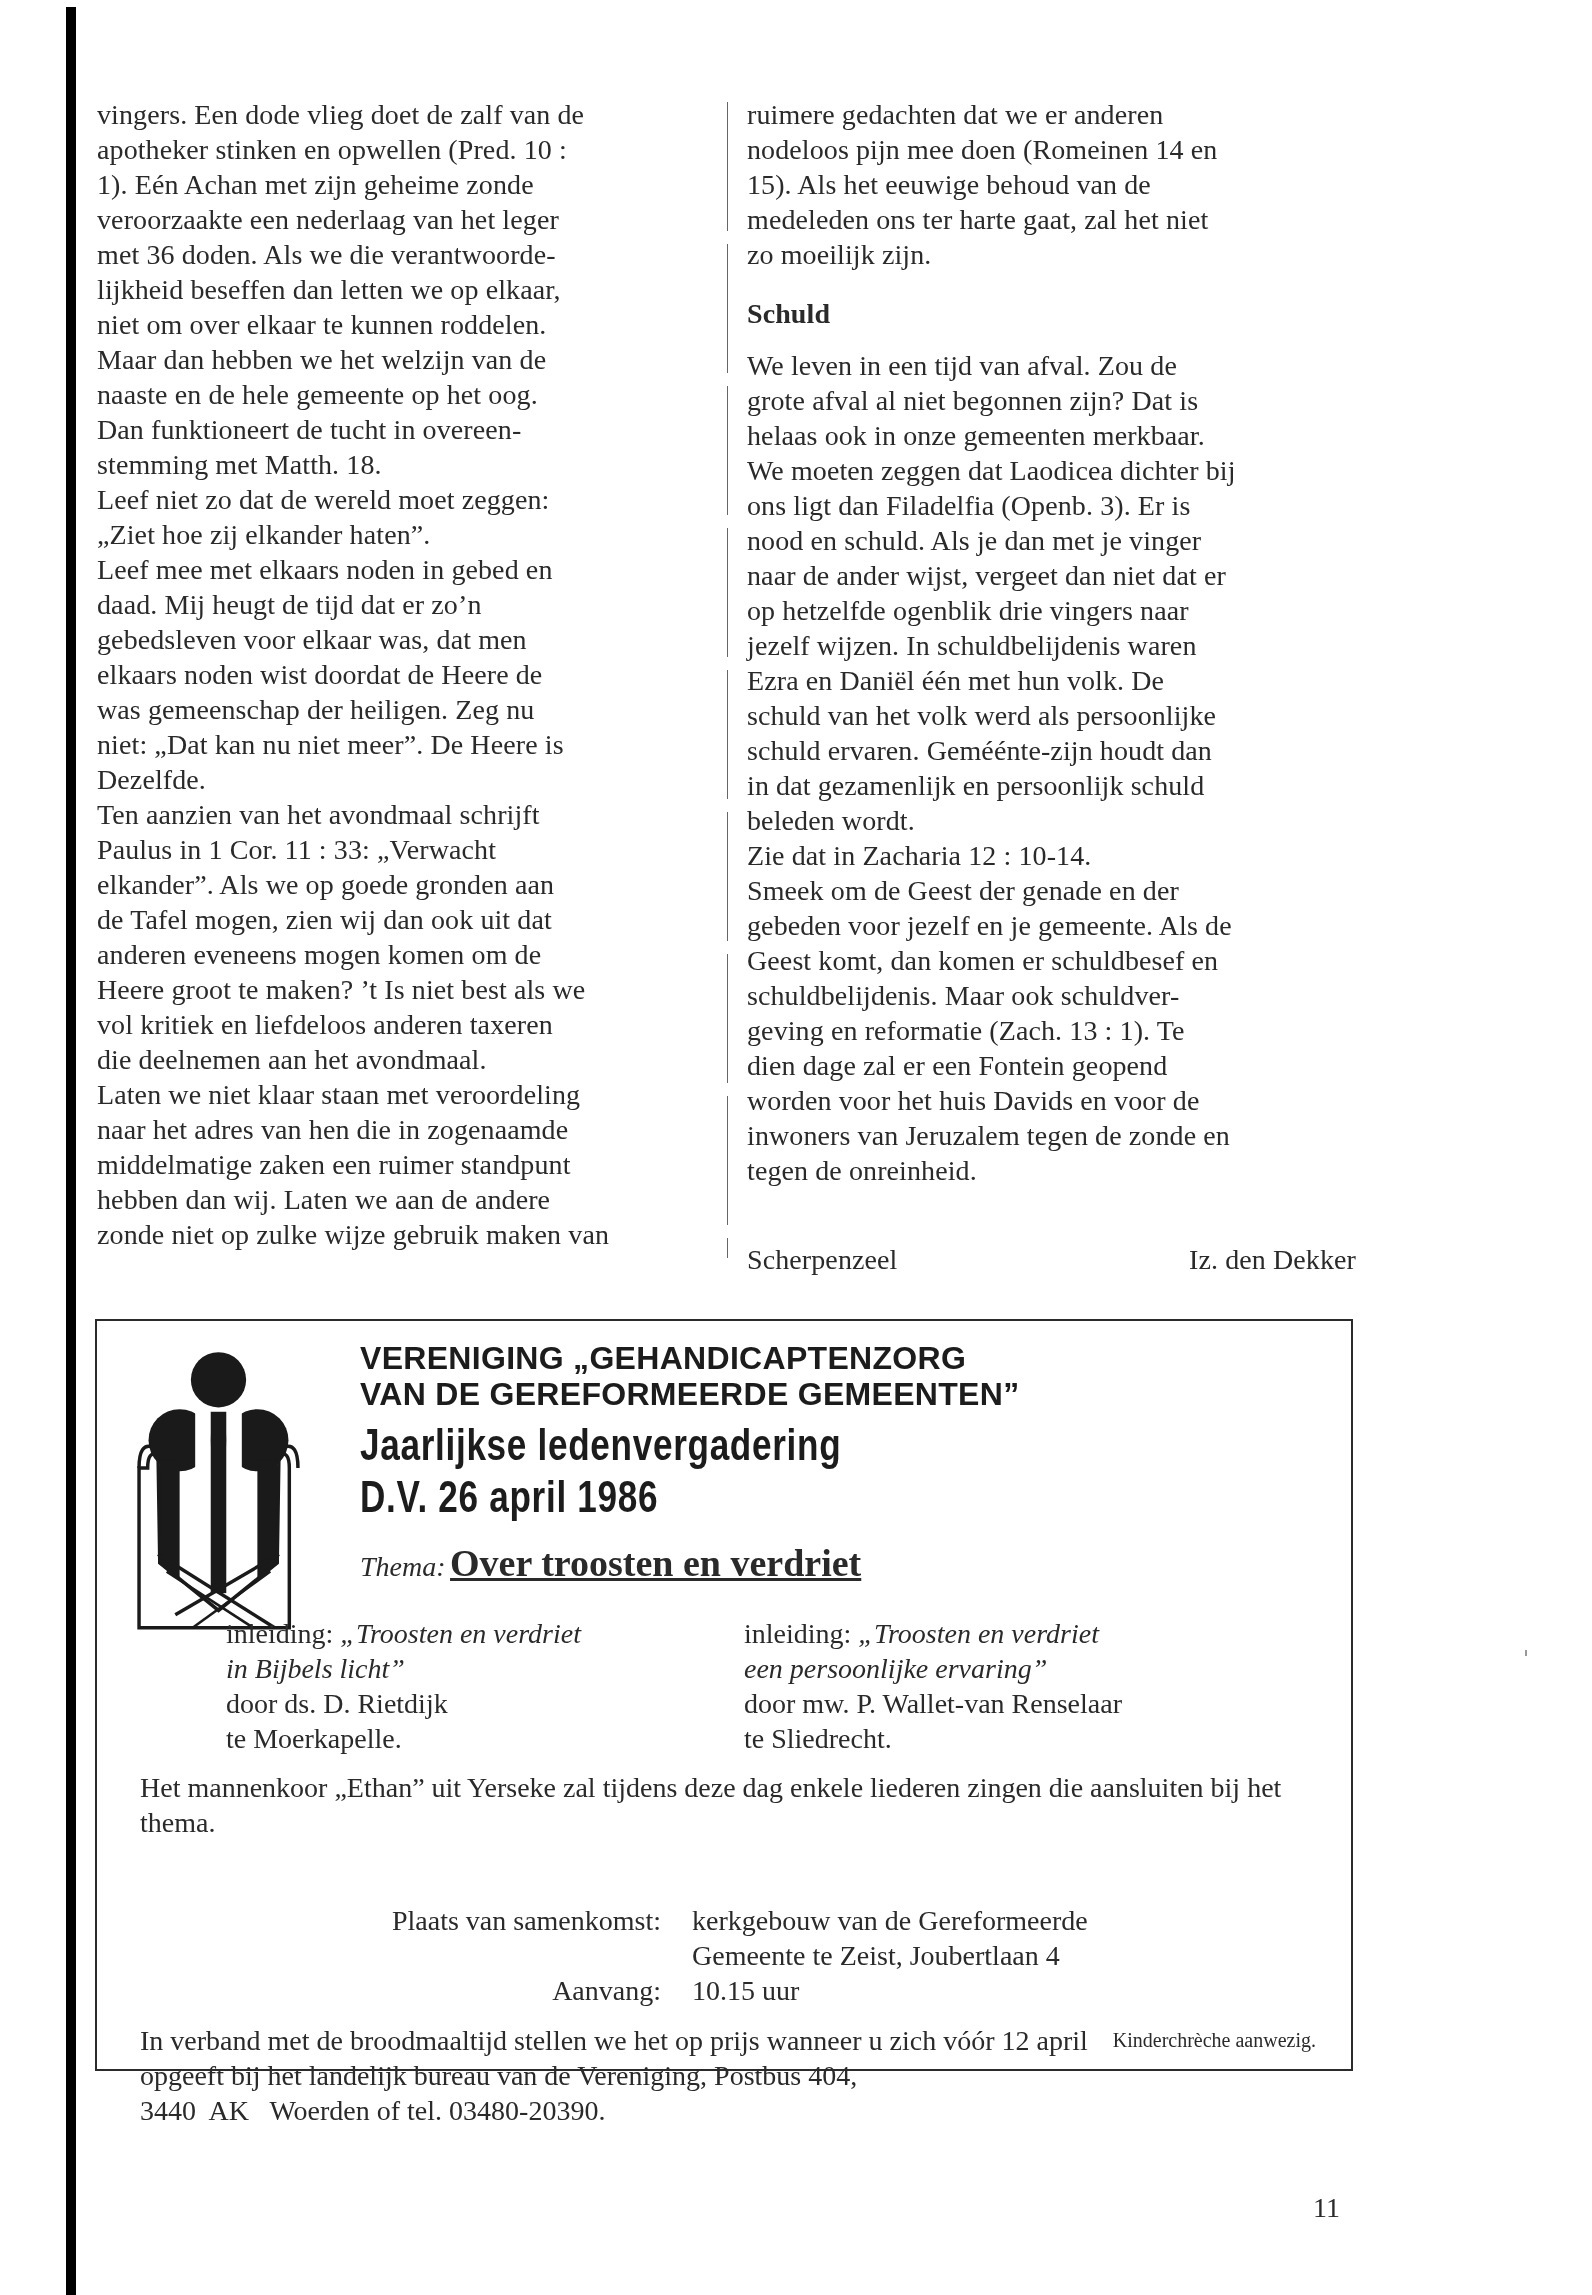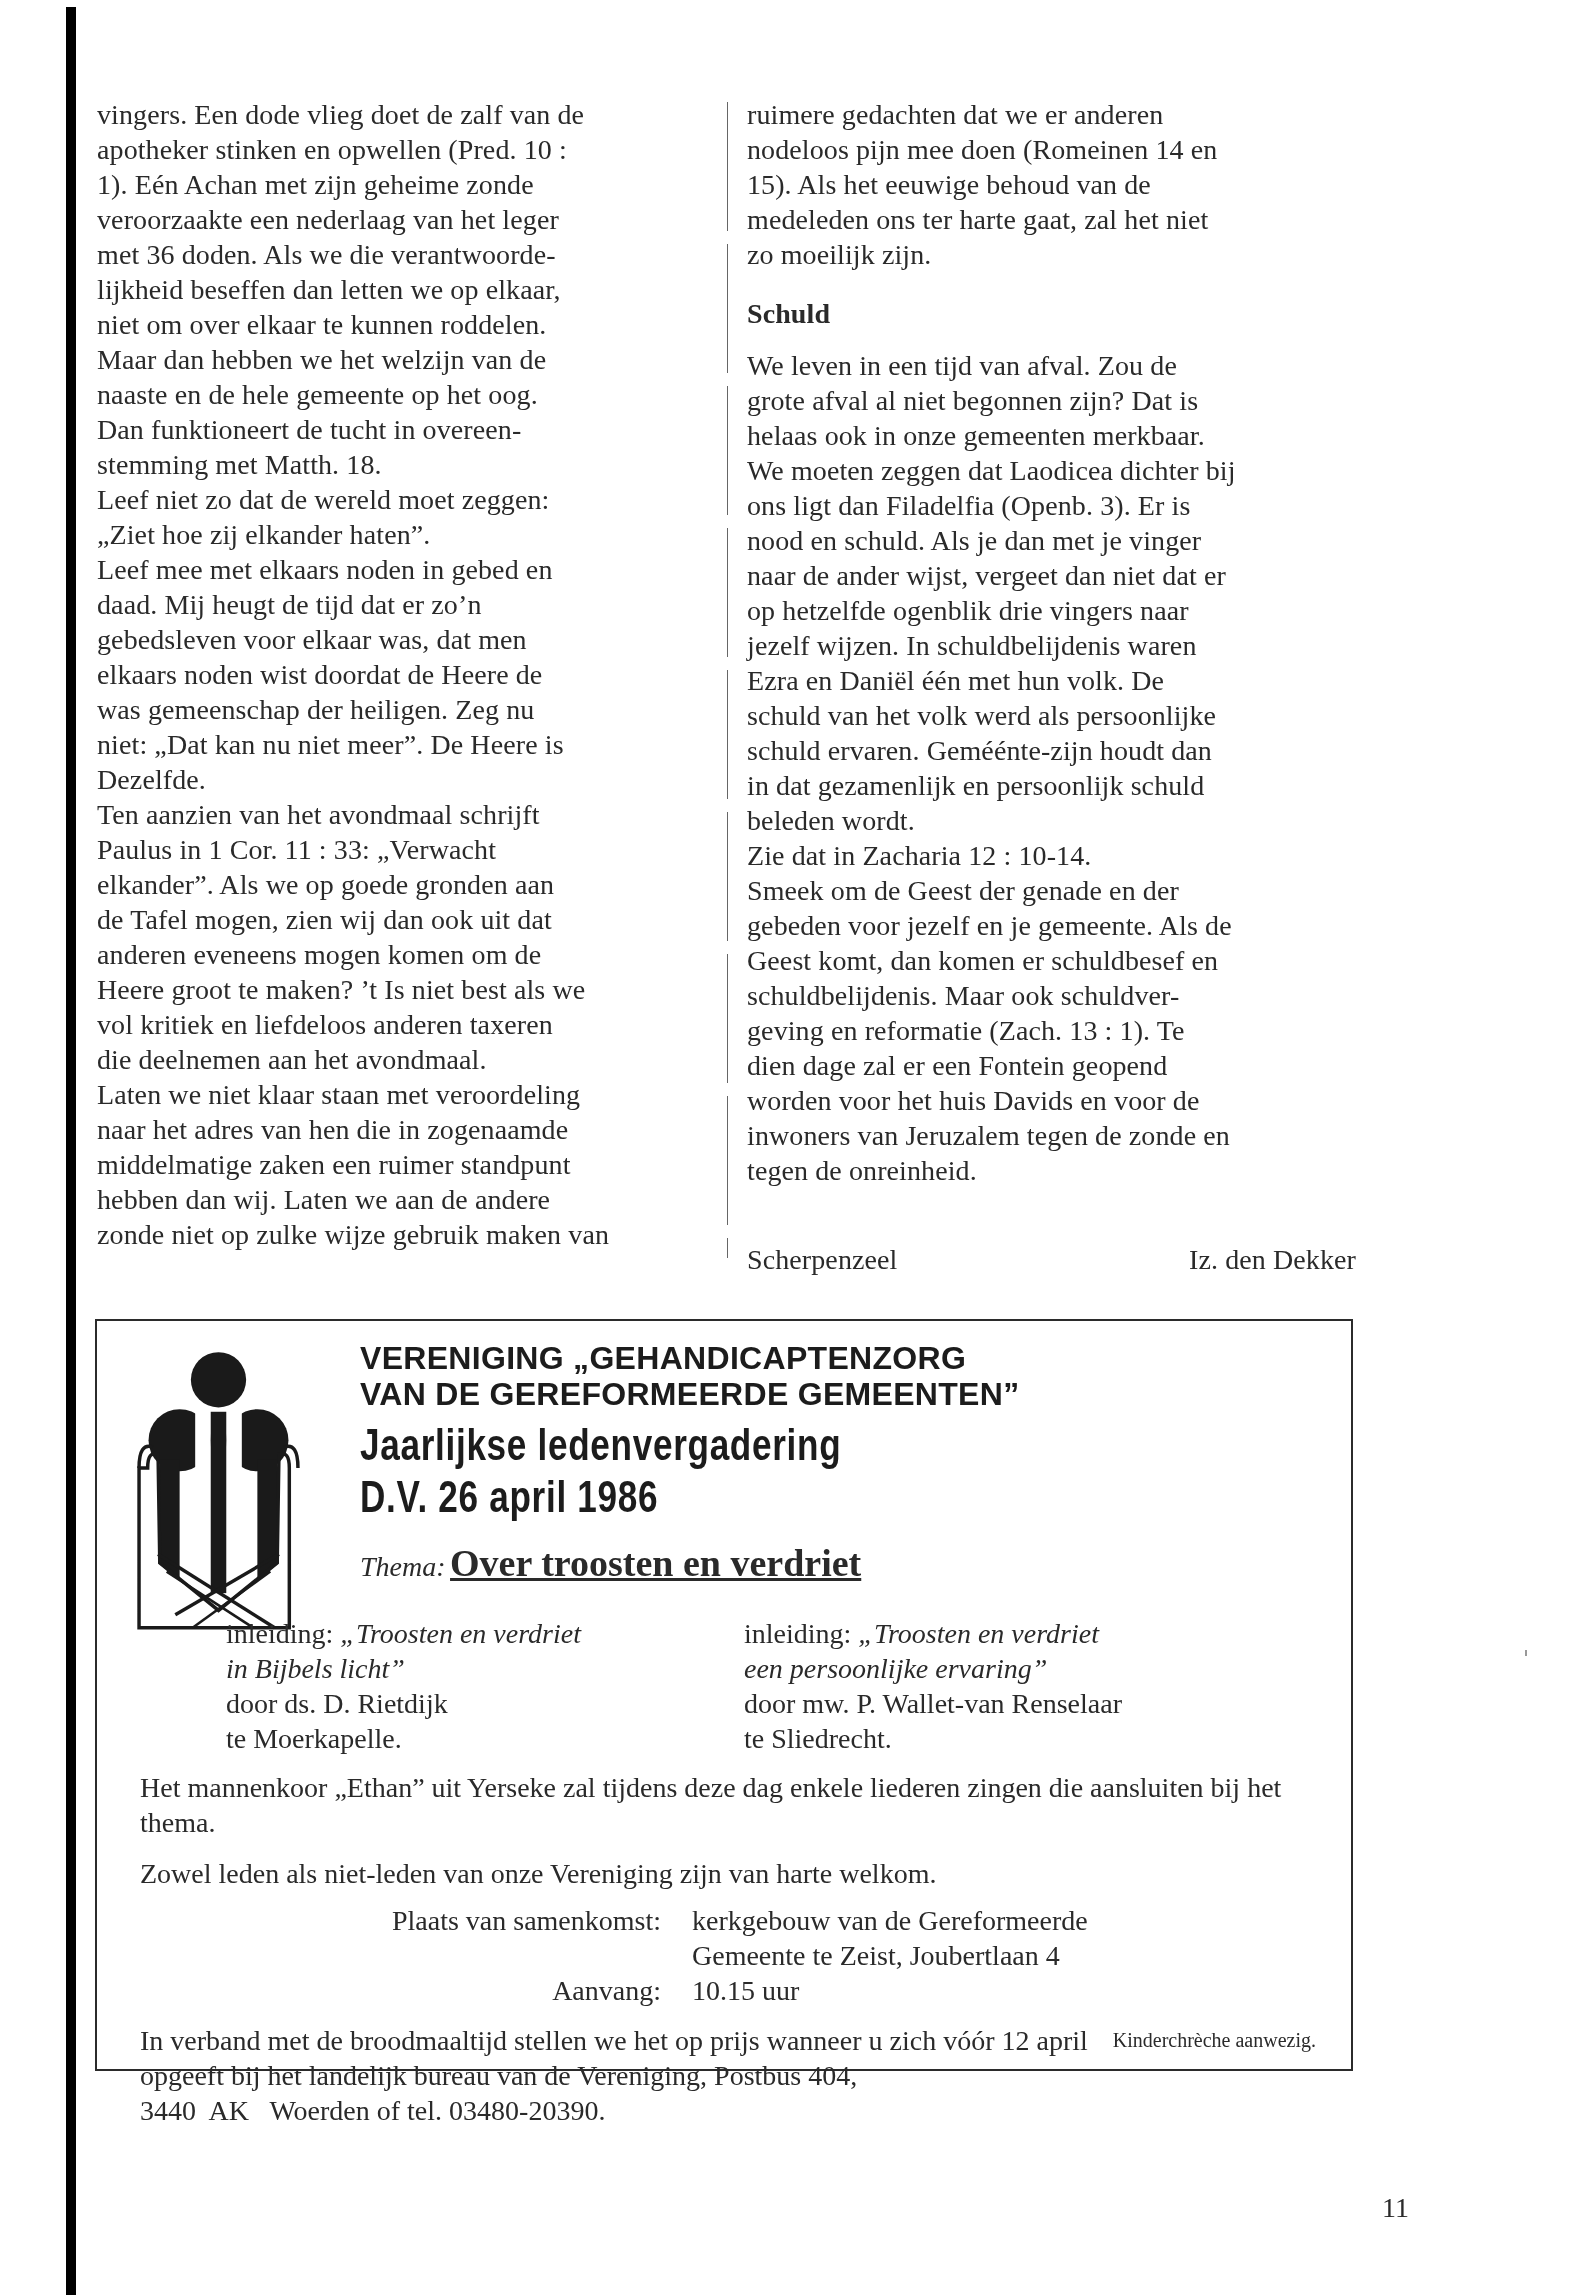--- a/index.html
+++ b/index.html
@@ -84,21 +84,21 @@
   }
   .venue-row { display: flex; }
   .venue-label { width: 552px; text-align: right; padding-right: 31px; box-sizing: border-box; }
   .venue-value .line { display: block; }
   .p-lunch { top: 702px; }
   .p-lunch .line { display: block; white-space: nowrap; }
   .creche {
     position: absolute; right: 35px; bottom: 17.3px; font-size: 20px;
   }
   .page-number {
-    position: absolute; left: 1382px; top: 2192px; font-size: 28px; text-align: center;
+    position: absolute; left: 1313px; top: 2192px; font-size: 28px; text-align: center;
   }
   .speck { position: absolute; left: 1525px; top: 1650px; width: 1.7px; height: 6px; background: #999; }
 </style>
 </head>
 <body>
 
 <div class="edge-bar"></div>
 
 <div class="col col-left" id="leftcol">
     <span class="line">vingers. Een dode vlieg doet de zalf van de</span>
@@ -219,21 +219,20 @@
     </div>
     <div class="speaker s2">
       <span class="line"><span>inleiding: </span><span class="italic">„Troosten en verdriet</span></span>
       <span class="line italic">een persoonlijke ervaring”</span>
       <span class="line">door mw. P. Wallet-van Renselaar</span>
       <span class="line">te Sliedrecht.</span>
     </div>
   </div>
 
   <div class="ad-para p-choir">Het mannenkoor „Ethan” uit Yerseke zal tijdens deze dag enkele liederen zingen die aansluiten bij het thema.</div>
-  <div class="ad-para p-welcome">Zowel leden als niet-leden van onze Vereniging zijn van harte welkom.</div>
 
   <div class="venue">
     <div class="venue-row">
       <span class="venue-label">Plaats van samenkomst:</span>
       <span class="venue-value">
         <span class="line">kerkgebouw van de Gereformeerde</span>
         <span class="line">Gemeente te Zeist, Joubertlaan 4</span>
       </span>
     </div>
     <div class="venue-row">

